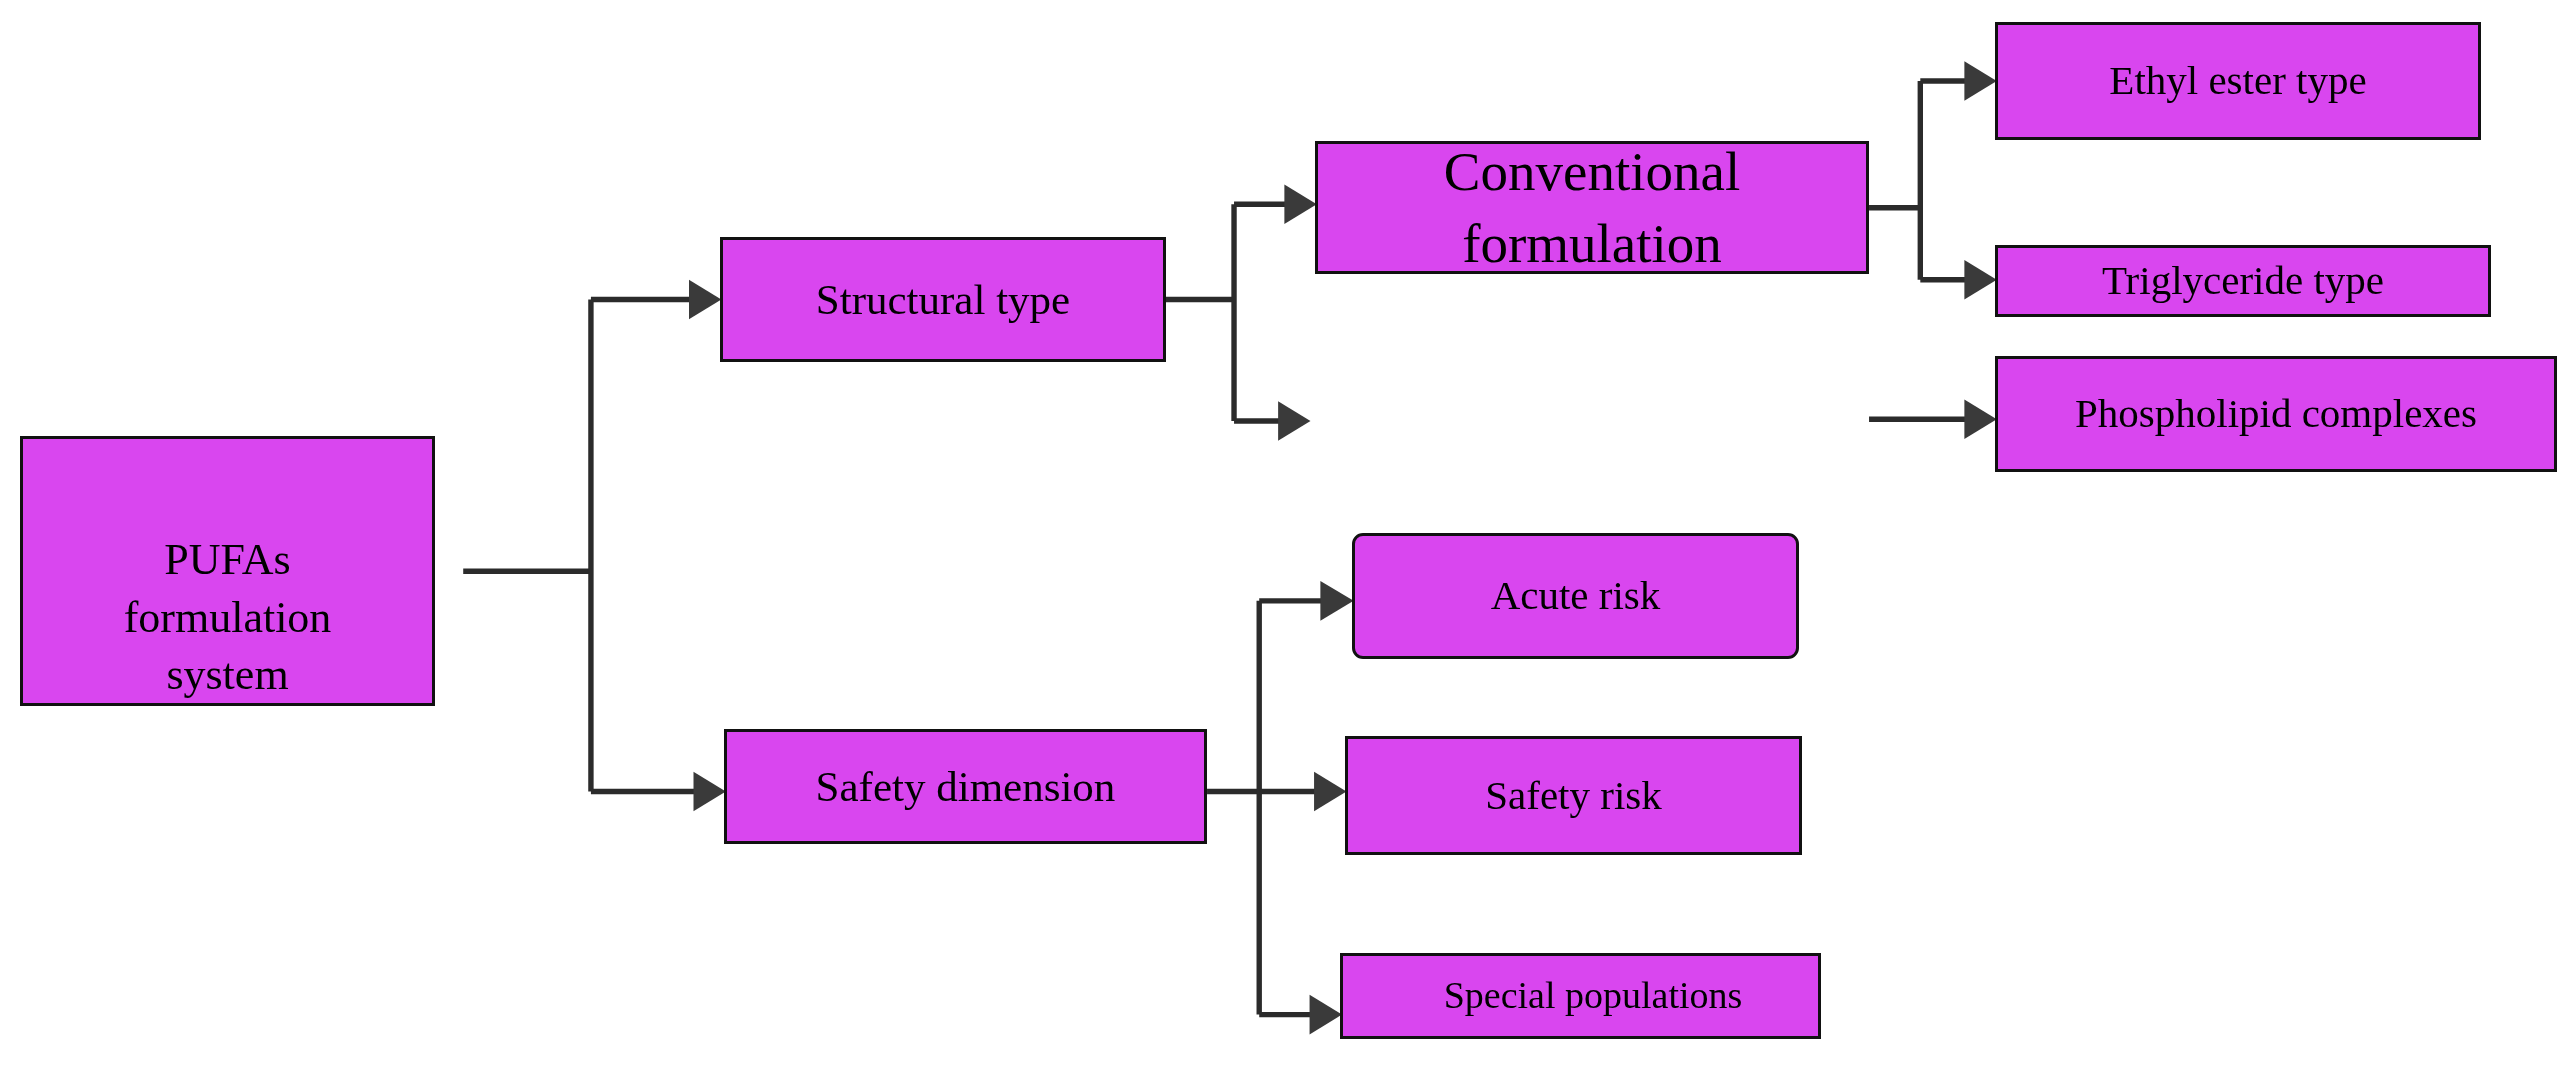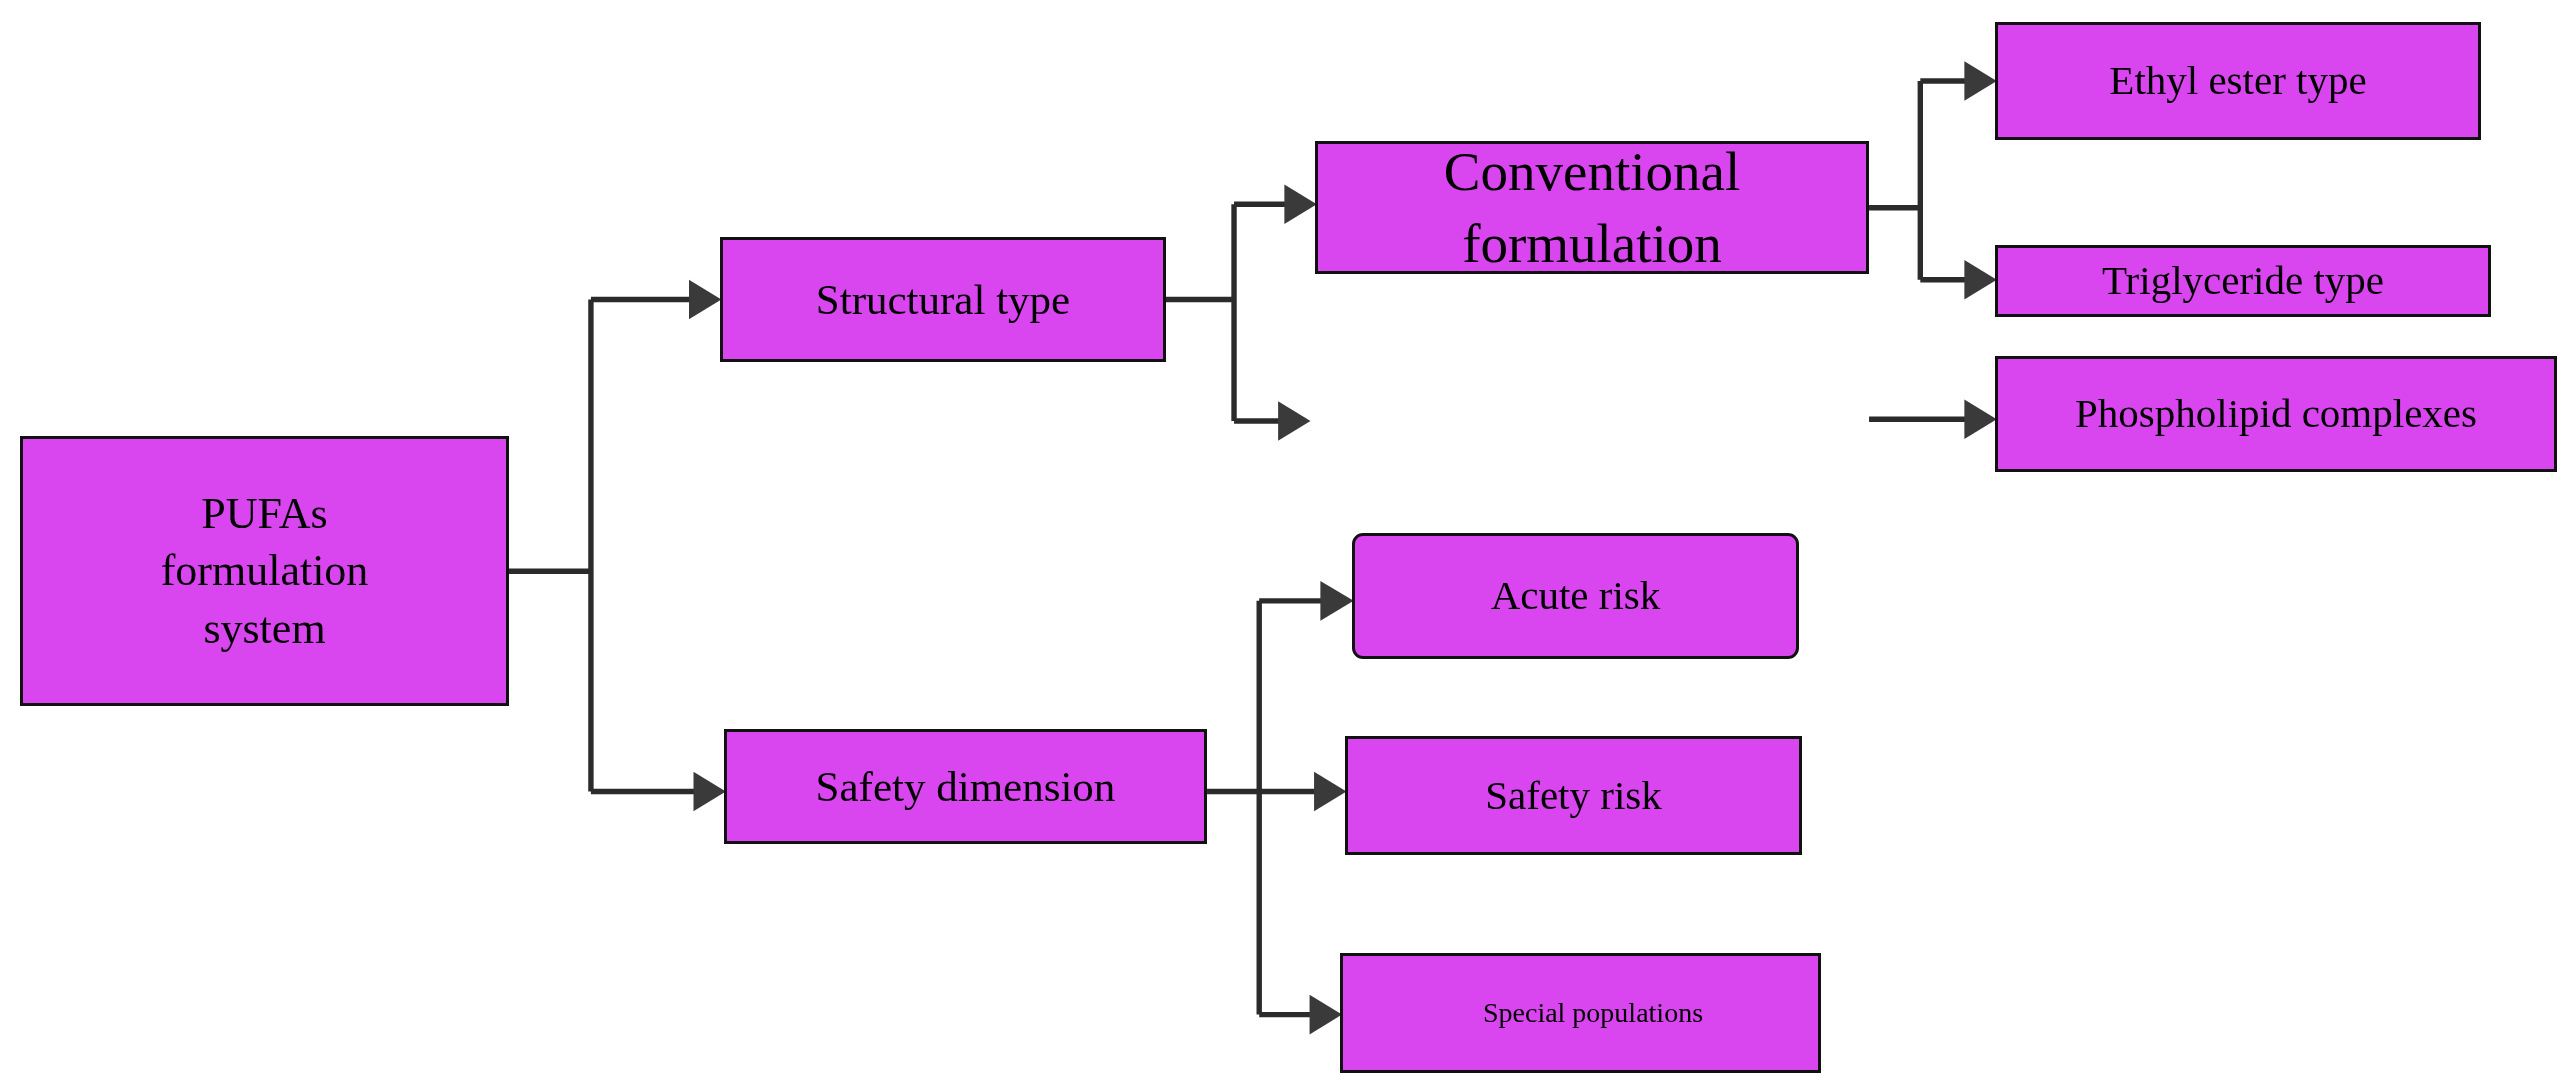--- a/index.html
+++ b/index.html
@@ -98,21 +98,21 @@
     <polygon class="arrow-head" points="1468,646 1505,668 1468,690"></polygon>
 
     <path class="edge-path" d="M 1400 880 L 1465 880"></path>
     <polygon class="arrow-head" points="1461,858 1497,880 1461,902"></polygon>
 
     <path class="edge-path" d="M 1400 1128 L 1460 1128"></path>
     <polygon class="arrow-head" points="1456,1106 1492,1128 1456,1150"></polygon>
 
   </svg>
 
-  <div class="node" style="left:20px; top:436px; width:489px; height:270px; font-size:44px;">
+  <div class="node" style="left:20px; top:436px; width:415px; height:270px; font-size:44px;align-items:flex-end;">
     <span class="label">PUFAs
 formulation
 system</span>
   </div>
 
   <div class="node" style="left:720px; top:237px; width:446px; height:125px; font-size:43px;">
     <span class="label">Structural type</span>
   </div>
 
   <div class="node" style="left:724px; top:729px; width:483px; height:115px; font-size:43px;">
@@ -137,18 +137,18 @@
   </div>
 
   <div class="node" style="left:1352px; top:533px; width:447px; height:126px; font-size:41px;border-radius:11px;">
     <span class="label">Acute risk</span>
   </div>
 
   <div class="node" style="left:1345px; top:736px; width:457px; height:119px; font-size:41px;">
     <span class="label">Safety risk</span>
   </div>
 
-  <div class="node" style="left:1340px; top:953px; width:481px; height:120px; font-size:28px;padding-left:25px;">
+  <div class="node" style="left:1340px; top:953px; width:481px; height:86px; font-size:38px;padding-left:25px;">
     <span class="label">Special populations</span>
   </div>
 
 </div>
 
 
 </body></html>

